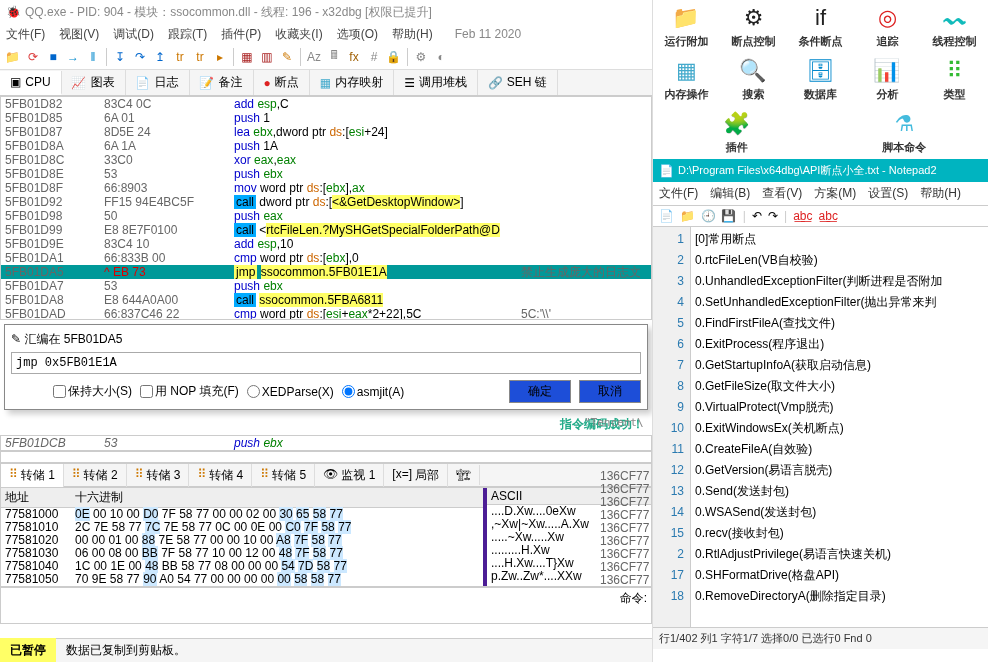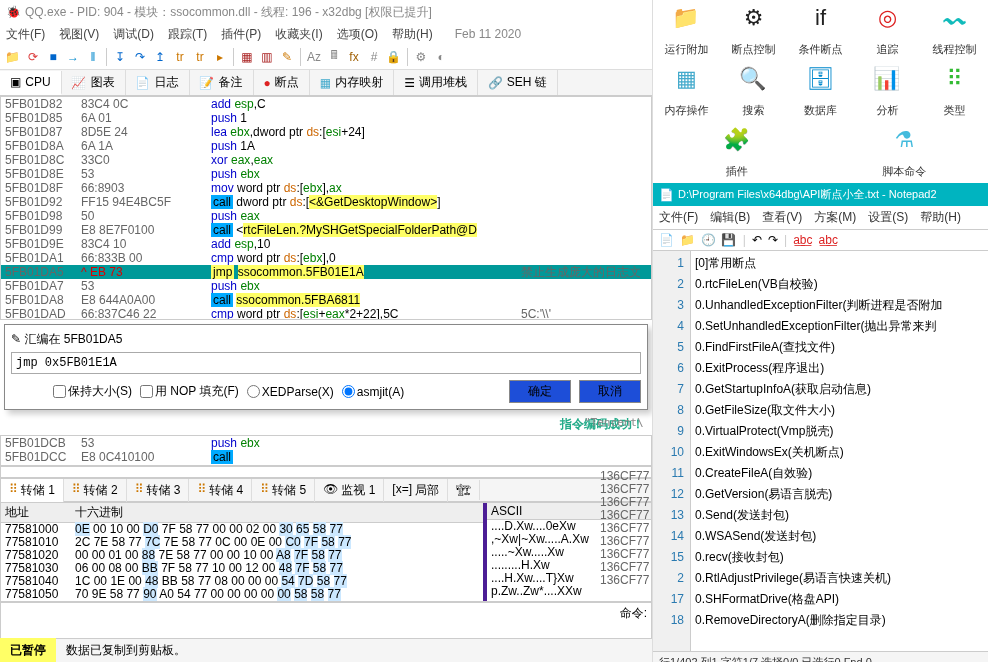--- a/index.html
+++ b/index.html
@@ -11,21 +11,21 @@
 .menubar span.date { color: #888; margin-left: 8px; }
 .toolbar { height: 26px; display: flex; align-items: center; padding: 0 4px; gap: 2px; border-bottom: 1px solid #ddd; }
 .toolbar .ico { width: 18px; height: 18px; display: inline-flex; align-items: center; justify-content: center; cursor: pointer; }
 .sep { width: 1px; height: 18px; background: #ccc; margin: 0 2px; }
 .tabbar { height: 26px; display: flex; align-items: center; border-bottom: 1px solid #ccc; background: #f5f5f5; }
 .tab { padding: 4px 10px; display: flex; align-items: center; gap: 4px; border-right: 1px solid #ddd; cursor: pointer; }
 .tab.active { background: #fff; border-bottom: 2px solid #fff; margin-bottom: -1px; }
 .disasm { border: 1px solid #ccc; }
 .disasm-row { display: flex; height: 14px; line-height: 14px; }
 .col-addr { width: 80px; color: #666; padding-left: 4px; }
-.col-bytes { width: 130px; color: #666; }
+.col-bytes { width: 130px; color: #666; margin-left: 23px; }
 .col-disasm { flex: 1; }
 .col-comment { width: 130px; color: #666; }
 .hl-sel { background: #009999; color: #fff; }
 .kw-push { color: #0000cc; }
 .kw-call { background: #00aaff; color: #000; padding: 0 2px; }
 .kw-jmp { background: #ffff66; color: #000; padding: 0 2px; }
 .kw-reg { color: #008000; }
 .kw-ds { color: #cc6600; }
 .kw-str { background: #ffff66; color: #000; }
 .red-bytes { color: #d00; }
@@ -48,21 +48,21 @@
 .cmd-row { display: flex; align-items: flex-end; border: 1px solid #ccc; padding: 2px 4px; flex-direction: column; }
 .statusbar { height: 24px; display: flex; align-items: center; border-top: 1px solid #ccc; background: #f5f5f5; }
 .status-pause { background: #ffff66; padding: 4px 10px; font-weight: bold; }
 .status-msg { padding: 4px 10px; flex: 1; }
 .status-right { padding: 4px 10px; }
 
 .right-panel { position: absolute; right: 0; top: 0; width: 336px; height: 662px; background: #fff; border-left: 1px solid #ddd; }
 .rtoolbar { display: flex; flex-wrap: wrap; padding: 4px; gap: 8px; justify-content: space-around; }
 .rtool { display: flex; flex-direction: column; align-items: center; width: 48px; cursor: pointer; }
 .rtool .ric { width: 28px; height: 28px; display: flex; align-items: center; justify-content: center; font-size: 22px; }
-.rtool .rlbl { font-size: 11px; margin-top: 10px; color: #333; }
+.rtool .rlbl { font-size: 11px; margin-top: 2px; color: #333; font-weight: bold; }
 
 .np-title { background: #00b4c0; color: #fff; padding: 4px 6px; display: flex; align-items: center; gap: 4px; }
 .np-menu { display: flex; gap: 12px; padding: 3px 6px; border-bottom: 1px solid #ccc; color: #333; }
 .np-tool { display: flex; gap: 6px; padding: 3px 6px; border-bottom: 1px solid #ccc; }
 .np-tool span { cursor: pointer; }
 .np-body { display: flex; height: 400px; overflow: hidden; }
 .np-gutter { width: 38px; background: #f0f0f0; text-align: right; padding: 2px 6px 2px 2px; color: #2a7ab0; border-right: 1px solid #ccc; }
 .np-gutter div { height: 21px; line-height: 21px; }
 .np-text { flex: 1; padding: 2px 4px; }
 .np-text div { height: 21px; line-height: 21px; white-space: nowrap; overflow: hidden; }
@@ -274,21 +274,21 @@
           <span>asmjit(A)</span>
         </label>
       <span style="flex:1"></span>
       <button>确定</button>
       <button>取消</button>
     </div>
   </div>
   <div class="tencent mono">"Tencent\</div>
   <div class="asm-success">指令编码成功！</div>
 
-  <div class="disasm mono" id="disasm2" style="height:31px; overflow:hidden;">
+  <div class="disasm mono" id="disasm2" style="height:16px; overflow:hidden;font-style:italic;">
       <div class="disasm-row">
         <div class="col-addr">5FB01DCB</div>
         <div class="col-bytes">53</div>
         <div class="col-disasm"><span class="kw-push">push</span> <span class="kw-reg">ebx</span></div>
         <div class="col-comment"></div>
       </div>
       <div class="disasm-row">
         <div class="col-addr">5FB01DCC</div>
         <div class="col-bytes">E8 0C410100</div>
         <div class="col-disasm"><span class="kw-call">call</span> <span class="kw-str"><ssocommon.wcslcat></ssocommon.wcslcat></span></div>

